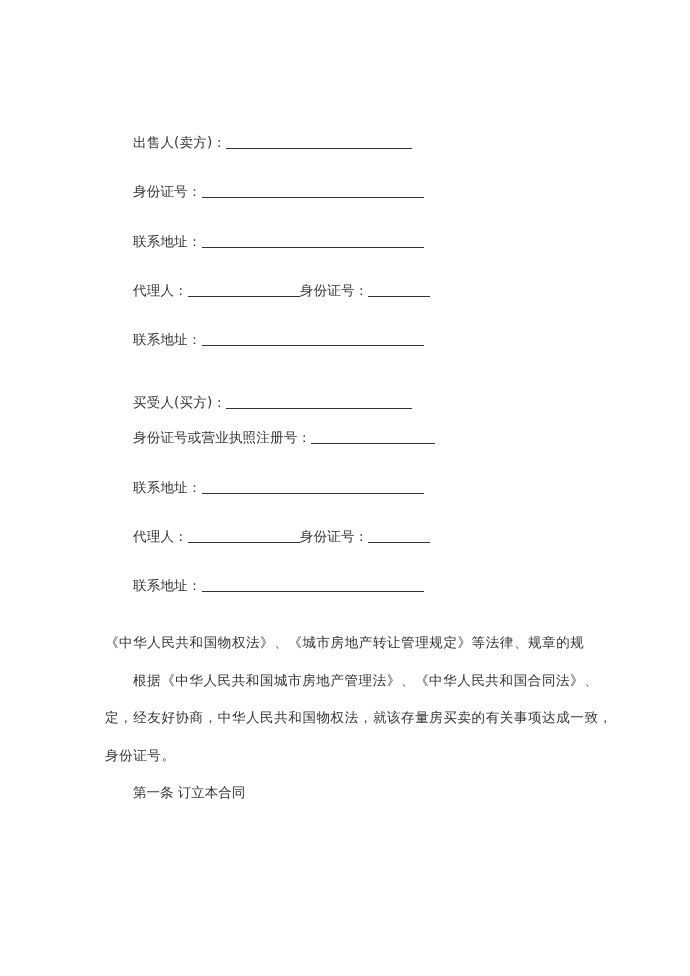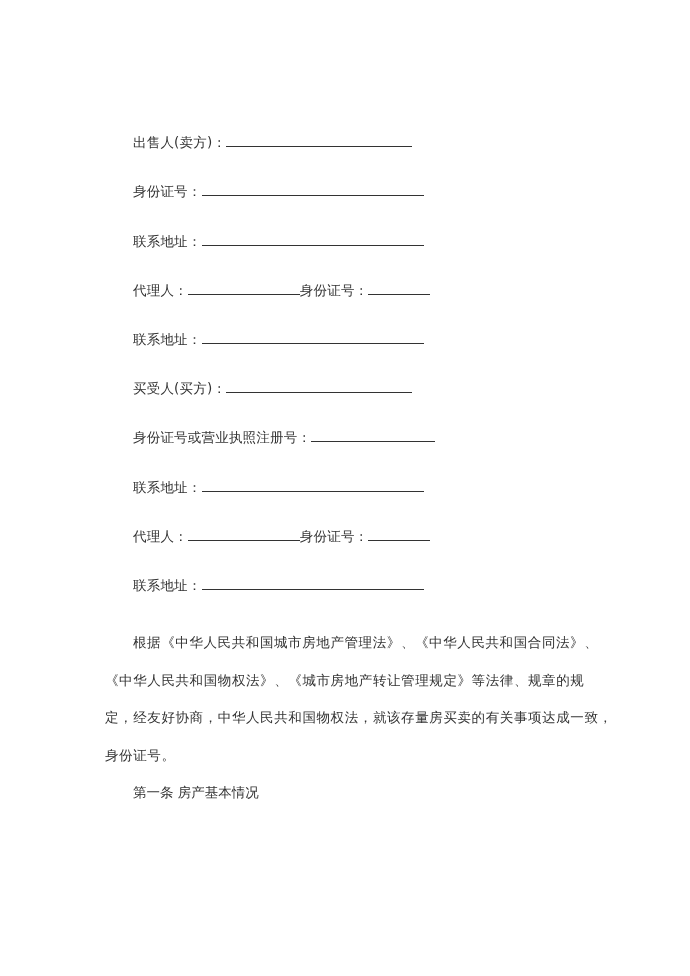--- a/index.html
+++ b/index.html
@@ -23,21 +23,21 @@
       height: 976px;
       background: #ffffff;
     }
     .field-row {
       position: absolute;
       left: 133px;
       height: 20px;
       line-height: 20px;
       white-space: nowrap;
       display: flex;
-      align-items: flex-start;
+      align-items: flex-end;
     }
     .label {
       display: inline-block;
       letter-spacing: 0.2px;
     }
     .blank {
       display: inline-block;
       border-bottom: 1px solid #333333;
       height: 14px;
       margin-bottom: 3px;
@@ -89,21 +89,21 @@
     <span class="blank" style="width:112px"></span>
     <span class="label">身份证号：</span>
     <span class="blank" style="width:62px"></span>
   </div>
 
   <div class="field-row" style="top:329px">
     <span class="label">联系地址：</span>
     <span class="blank" style="width:222px"></span>
   </div>
 
-  <div class="field-row" style="top:378px">
+  <div class="field-row" style="top:392px">
     <span class="label">买受人(买方)：</span>
     <span class="blank" style="width:186px"></span>
   </div>
 
   <div class="field-row" style="top:427px">
     <span class="label">身份证号或营业执照注册号：</span>
     <span class="blank" style="width:124px"></span>
   </div>
 
   <div class="field-row" style="top:477px">
@@ -117,21 +117,21 @@
     <span class="label">身份证号：</span>
     <span class="blank" style="width:62px"></span>
   </div>
 
   <div class="field-row" style="top:575px">
     <span class="label">联系地址：</span>
     <span class="blank" style="width:222px"></span>
   </div>
 
   <div class="paragraph" style="text-indent:0">
+    <span class="para-line">《中华人民共和国物权法》、《城市房地产转让管理规定》等法律、规章的规</span>
     <span class="para-line first">根据《中华人民共和国城市房地产管理法》、《中华人民共和国合同法》、</span>
-    <span class="para-line">《中华人民共和国物权法》、《城市房地产转让管理规定》等法律、规章的规</span>
     <span class="para-line">定，经友好协商，中华人民共和国物权法，就该存量房买卖的有关事项达成一致，</span>
     <span class="para-line">身份证号。</span>
   </div>
 
-  <div class="heading">第一条 房产基本情况</div>
+  <div class="heading">第一条 订立本合同</div>
 
 </div>
 
 </body></html>

